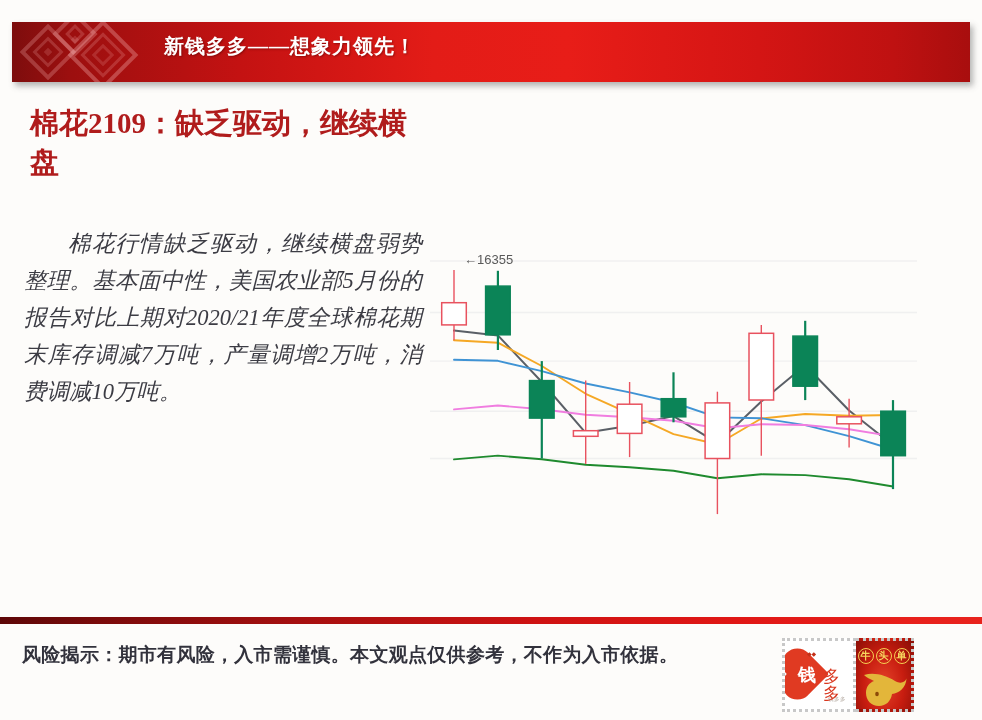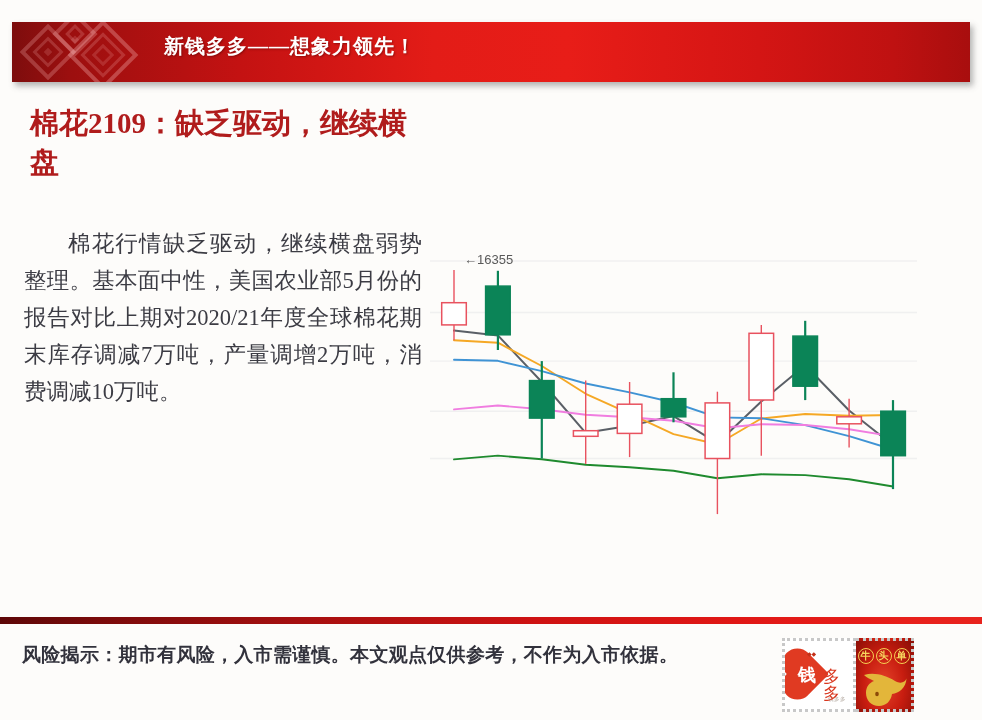--- a/index.html
+++ b/index.html
@@ -94,20 +94,21 @@
     position: absolute;
     left: 24px;
     top: 226px;
     width: 398px;
     color: #3c3c44;
     font-size: 22.5px;
     line-height: 1.64;
     text-indent: 44px;
     text-align: justify;
     font-weight: 500;
+    font-style: italic;
   }
 
   
   #chart-panel {
     position: absolute;
     left: 430px;
     top: 232px;
     width: 487px;
     height: 300px;
   }

